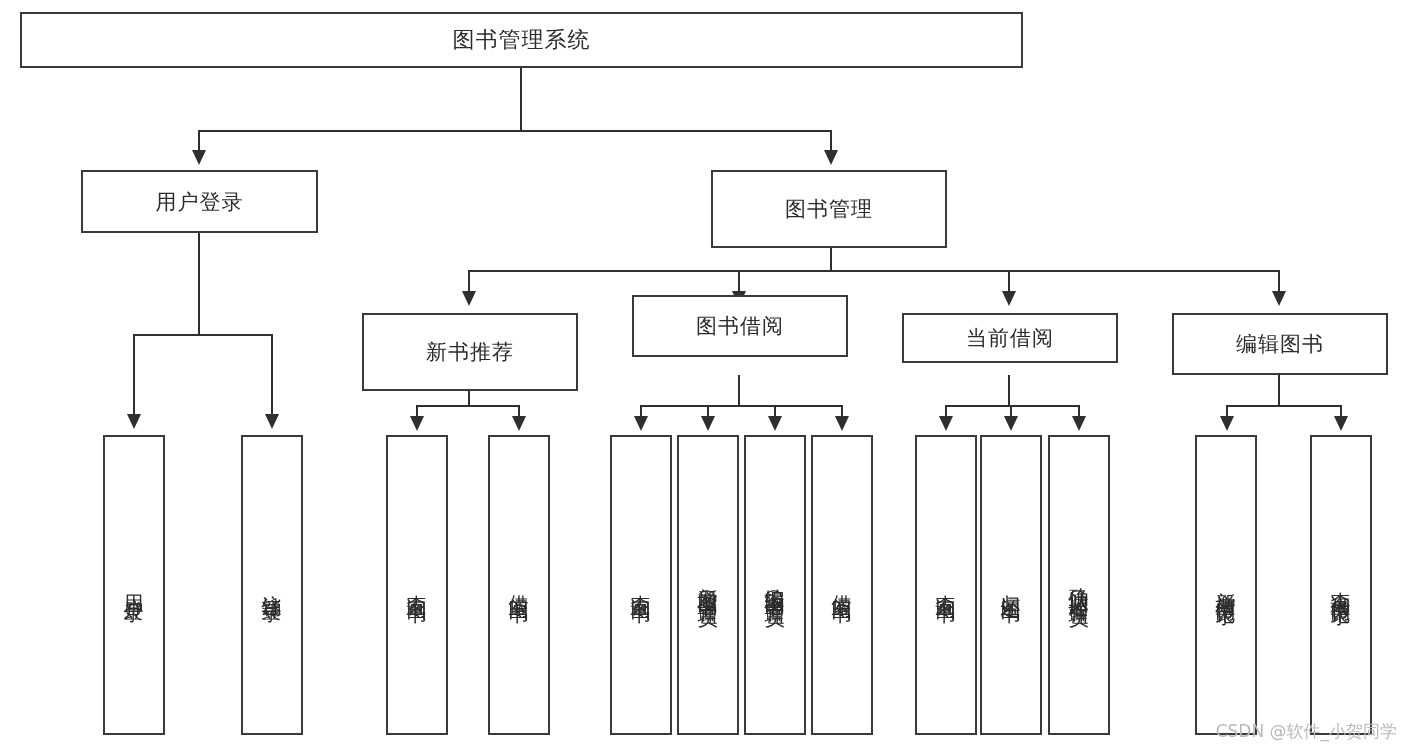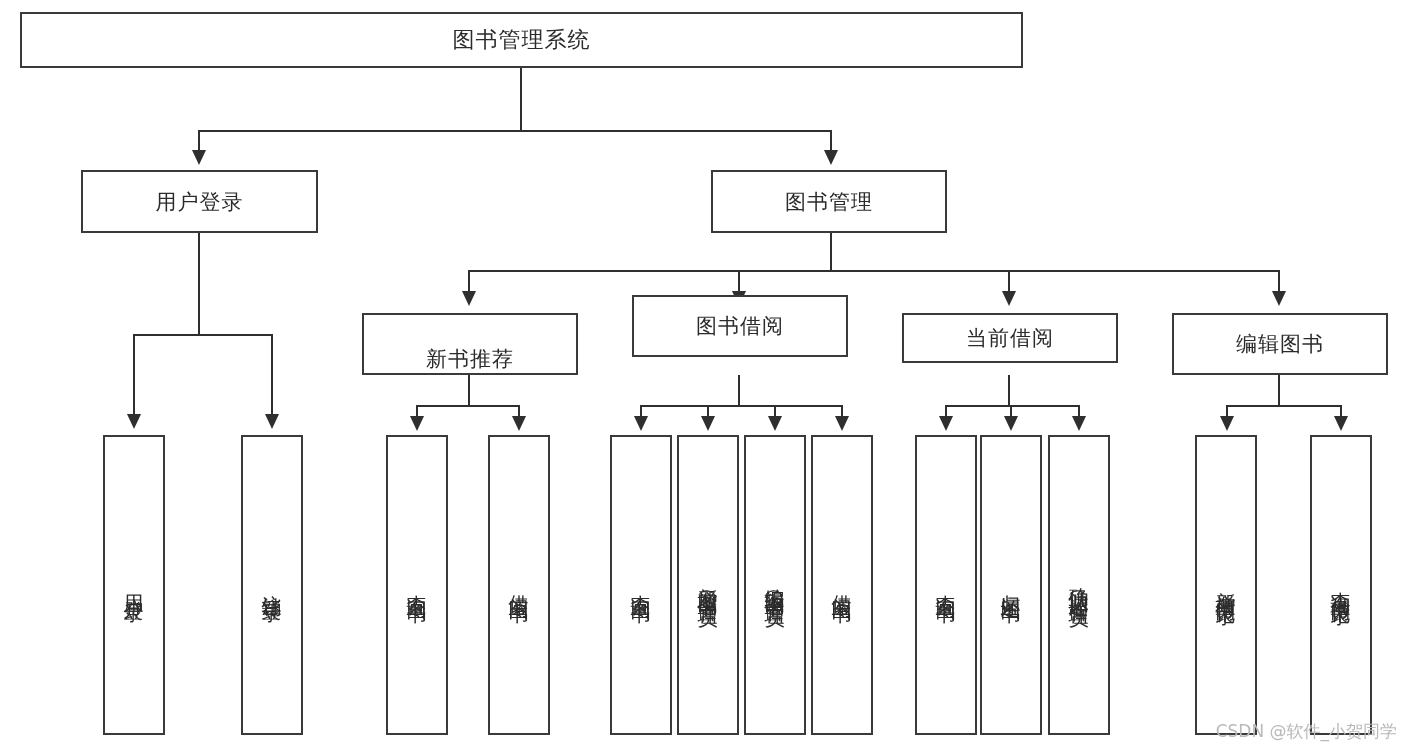--- a/index.html
+++ b/index.html
@@ -81,21 +81,21 @@
 
   <div class="ln v" style="left:198px;top:130px;height:22px;"></div>
   <div class="arw" style="left:192px;top:150px;"></div>
   <div class="ln v" style="left:830px;top:130px;height:22px;"></div>
   <div class="arw" style="left:824px;top:150px;"></div>
 
   <div class="node h" style="left:81px;top:170px;width:237px;height:63px;">
     <span class="txt">用户登录</span>
   </div>
 
-  <div class="node h" style="left:711px;top:170px;width:236px;height:63px;">
+  <div class="node h" style="left:711px;top:170px;width:236px;height:78px;">
     <span class="txt">图书管理</span>
   </div>
 
   <div class="ln v" style="left:198px;top:233px;height:101px;"></div>
   <div class="ln h" style="left:133px;top:334px;width:140px;"></div>
   <div class="ln v" style="left:133px;top:334px;height:82px;"></div>
   <div class="arw" style="left:127px;top:414px;"></div>
   <div class="ln v" style="left:271px;top:334px;height:82px;"></div>
   <div class="arw" style="left:265px;top:414px;"></div>
 
@@ -103,21 +103,21 @@
   <div class="ln h" style="left:468px;top:270px;width:812px;"></div>
   <div class="ln v" style="left:468px;top:270px;height:23px;"></div>
   <div class="arw" style="left:462px;top:291px;"></div>
   <div class="ln v" style="left:738px;top:270px;height:23px;"></div>
   <div class="arw" style="left:732px;top:291px;"></div>
   <div class="ln v" style="left:1008px;top:270px;height:23px;"></div>
   <div class="arw" style="left:1002px;top:291px;"></div>
   <div class="ln v" style="left:1278px;top:270px;height:23px;"></div>
   <div class="arw" style="left:1272px;top:291px;"></div>
 
-  <div class="node h" style="left:362px;top:313px;width:216px;height:62px;align-items:flex-end;">
+  <div class="node h" style="left:362px;top:313px;width:216px;height:78px;">
     <span class="txt">新书推荐</span>
   </div>
   <div class="node h" style="left:632px;top:295px;width:216px;height:62px;">
     <span class="txt">图书借阅</span>
   </div>
   <div class="node h" style="left:902px;top:313px;width:216px;height:50px;">
     <span class="txt">当前借阅</span>
   </div>
   <div class="node h" style="left:1172px;top:313px;width:216px;height:62px;">
     <span class="txt">编辑图书</span>

